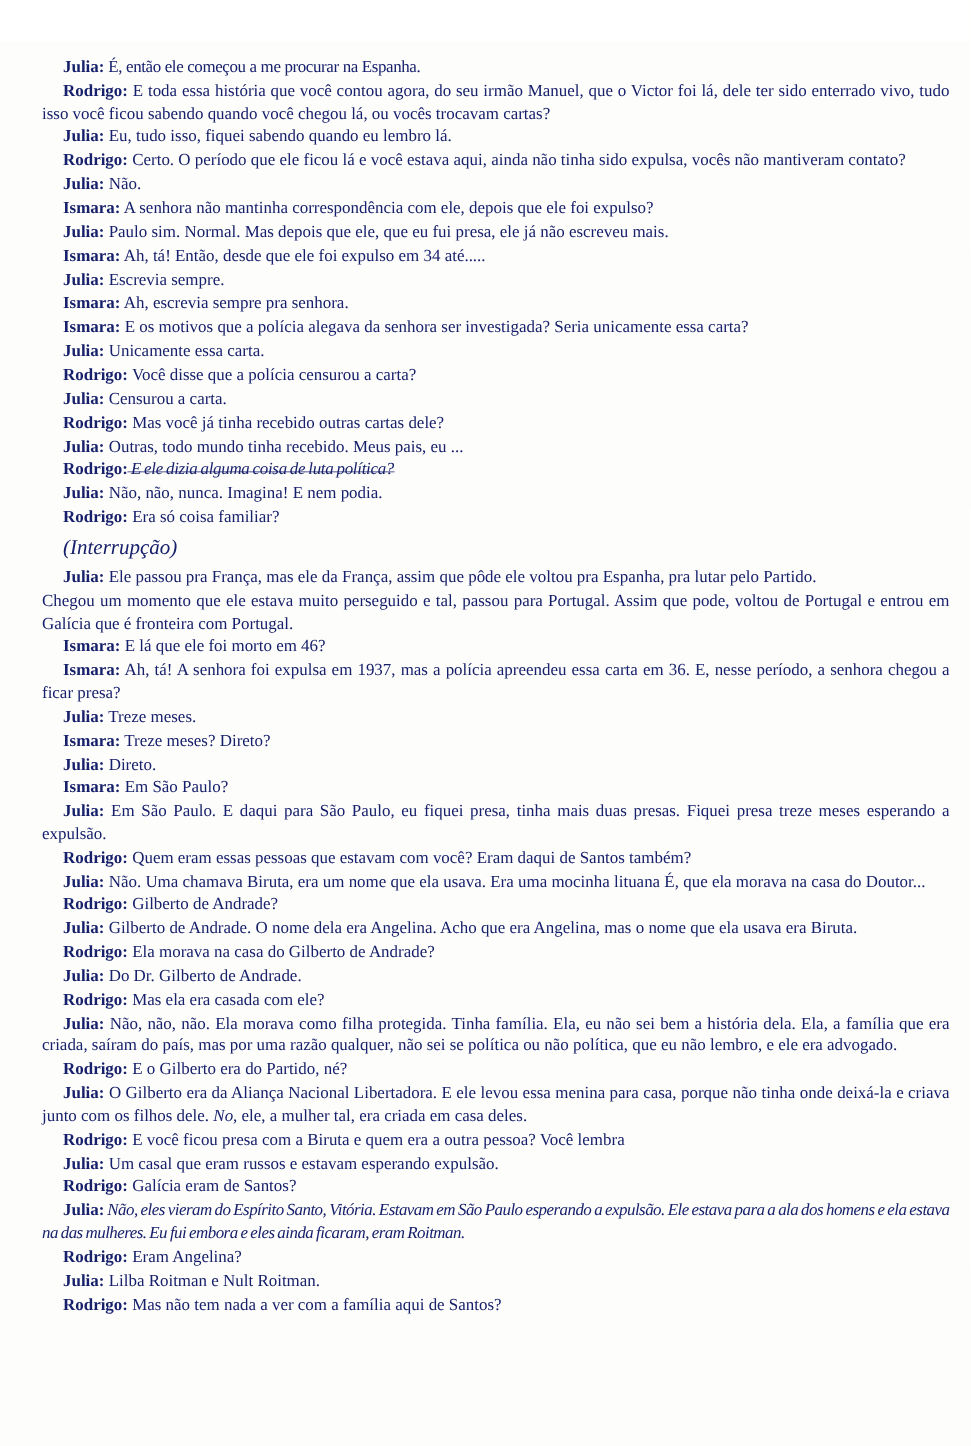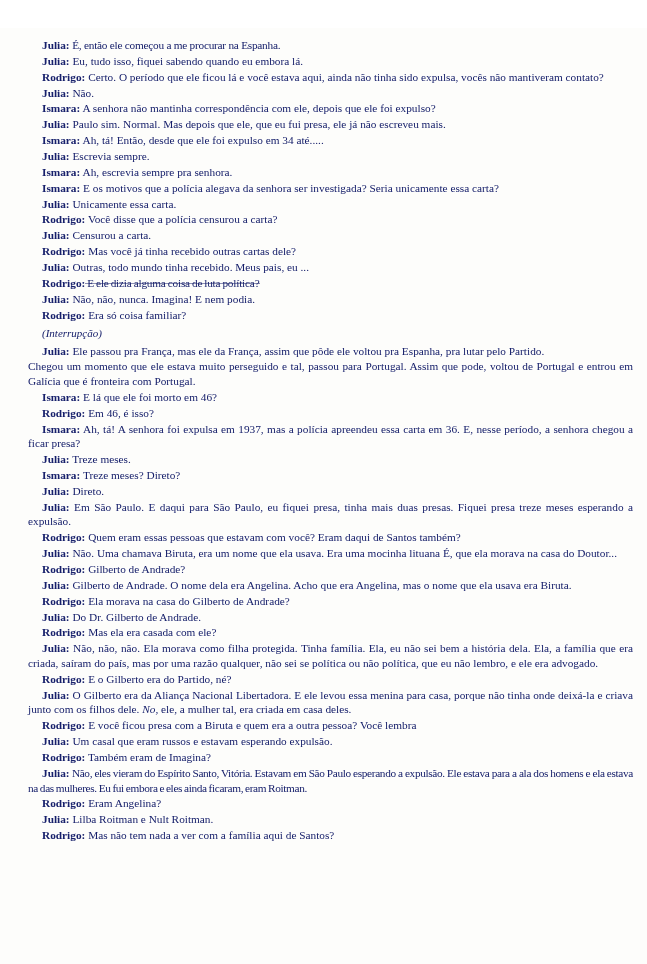--- a/index.html
+++ b/index.html
@@ -33,50 +33,51 @@
   }
   .line.indent {
     text-indent: 14px;
   }
   .spk {
     font-weight: bold;
   }
   .stage {
     font-style: italic;
     text-indent: 14px;
-    font-size: 11px;
+    font-size: 14px;
     line-height: 1.30;
     margin: 4px 0 3px 0;
     color: #17206b;
   }
   .line.overstruck {
     position: relative;
   }
   .line.overstruck .over {
     position: relative;
     letter-spacing: -0.2px;
   }
   .line.overstruck .over::after {
     content: "";
     position: absolute;
     left: 0; right: 0;
     top: 52%;
     border-top: 0.6px solid #17206b;
     opacity: 0.5;
   }
   .tight { letter-spacing: -0.25px; }
-  .compress { letter-spacing: -0.35px; word-spacing: -0.6px; }
+  .compress { letter-spacing: -0.35px; word-spacing: -0.6px; font-style: italic; }
 </style>
 </head>
 <body>
 
 <div id="page">
   <div id="transcript-top">
       <p class="line indent"><span class="spk">Julia:</span><span class="tight"> É, então ele começou a me procurar na Espanha.</span></p>
-      <p class="line indent"><span class="spk">Julia:</span><span> Eu, tudo isso, fiquei sabendo quando eu embora lá.</span></p>
+      <p class="line indent"><span class="spk">Rodrigo:</span><span> E toda essa história que você contou agora, do seu irmão Manuel, que o Victor foi lá, dele ter sido enterrado vivo, tudo isso você ficou sabendo quando você chegou lá, ou vocês trocavam cartas?</span></p>
+      <p class="line indent"><span class="spk">Julia:</span><span> Eu, tudo isso, fiquei sabendo quando eu lembro lá.</span></p>
       <p class="line indent"><span class="spk">Rodrigo:</span><span> Certo. O período que ele ficou lá e você estava aqui, ainda não tinha sido expulsa, vocês não mantiveram contato?</span></p>
       <p class="line indent"><span class="spk">Julia:</span><span> Não.</span></p>
       <p class="line indent"><span class="spk">Ismara:</span><span> A senhora não mantinha correspondência com ele, depois que ele foi expulso?</span></p>
       <p class="line indent"><span class="spk">Julia:</span><span> Paulo sim. Normal. Mas depois que ele, que eu fui presa, ele já não escreveu mais.</span></p>
       <p class="line indent"><span class="spk">Ismara:</span><span> Ah, tá! Então, desde que ele foi expulso em 34 até.....</span></p>
       <p class="line indent"><span class="spk">Julia:</span><span> Escrevia sempre.</span></p>
       <p class="line indent"><span class="spk">Ismara:</span><span> Ah, escrevia sempre pra senhora.</span></p>
       <p class="line indent"><span class="spk">Ismara:</span><span> E os motivos que a polícia alegava da senhora ser investigada? Seria unicamente essa carta?</span></p>
       <p class="line indent"><span class="spk">Julia:</span><span> Unicamente essa carta.</span></p>
       <p class="line indent"><span class="spk">Rodrigo:</span><span> Você disse que a polícia censurou a carta?</span></p>
@@ -85,37 +86,37 @@
       <p class="line indent"><span class="spk">Julia:</span><span> Outras, todo mundo tinha recebido. Meus pais, eu ...</span></p>
       <p class="line indent overstruck"><span class="spk">Rodrigo:</span><span class="compress"><span class="over"> E ele dizia alguma coisa de luta política?</span></span></p>
       <p class="line indent"><span class="spk">Julia:</span><span> Não, não, nunca. Imagina! E nem podia.</span></p>
       <p class="line indent"><span class="spk">Rodrigo:</span><span> Era só coisa familiar?</span></p>
     </div>
   <div class="stage">(Interrupção)</div>
   <div id="transcript-bottom">
       <p class="line indent"><span class="spk">Julia:</span><span> Ele passou pra França, mas ele da França, assim que pôde ele voltou pra Espanha, pra lutar pelo Partido.</span></p>
       <p class="line">Chegou um momento que ele estava muito perseguido e tal, passou para Portugal. Assim que pode, voltou de Portugal e entrou em Galícia que é fronteira com Portugal.</p>
       <p class="line indent"><span class="spk">Ismara:</span><span> E lá que ele foi morto em 46?</span></p>
-      <p class="line indent"><span class="spk">Rodrigo:</span><span> Em 46, é isso?</span></p>
       <p class="line indent"><span class="spk">Ismara:</span><span> Ah, tá! A senhora foi expulsa em 1937, mas a polícia apreendeu essa carta em 36. E, nesse período, a senhora chegou a ficar presa?</span></p>
       <p class="line indent"><span class="spk">Julia:</span><span> Treze meses.</span></p>
       <p class="line indent"><span class="spk">Ismara:</span><span> Treze meses? Direto?</span></p>
       <p class="line indent"><span class="spk">Julia:</span><span> Direto.</span></p>
+      <p class="line indent"><span class="spk">Ismara:</span><span> Em São Paulo?</span></p>
       <p class="line indent"><span class="spk">Julia:</span><span> Em São Paulo. E daqui para São Paulo, eu fiquei presa, tinha mais duas presas. Fiquei presa treze meses esperando a expulsão.</span></p>
       <p class="line indent"><span class="spk">Rodrigo:</span><span> Quem eram essas pessoas que estavam com você? Eram daqui de Santos também?</span></p>
       <p class="line indent"><span class="spk">Julia:</span><span> Não. Uma chamava Biruta, era um nome que ela usava. Era uma mocinha lituana É, que ela morava na casa do Doutor...</span></p>
       <p class="line indent"><span class="spk">Rodrigo:</span><span> Gilberto de Andrade?</span></p>
       <p class="line indent"><span class="spk">Julia:</span><span> Gilberto de Andrade. O nome dela era Angelina. Acho que era Angelina, mas o nome que ela usava era Biruta.</span></p>
       <p class="line indent"><span class="spk">Rodrigo:</span><span> Ela morava na casa do Gilberto de Andrade?</span></p>
       <p class="line indent"><span class="spk">Julia:</span><span> Do Dr. Gilberto de Andrade.</span></p>
       <p class="line indent"><span class="spk">Rodrigo:</span><span> Mas ela era casada com ele?</span></p>
       <p class="line indent"><span class="spk">Julia:</span><span> Não, não, não. Ela morava como filha protegida. Tinha família. Ela, eu não sei bem a história dela. Ela, a família que era criada, saíram do país, mas por uma razão qualquer, não sei se política ou não política, que eu não lembro, e ele era advogado.</span></p>
       <p class="line indent"><span class="spk">Rodrigo:</span><span> E o Gilberto era do Partido, né?</span></p>
       <p class="line indent"><span class="spk">Julia:</span><span> O Gilberto era da Aliança Nacional Libertadora. E ele levou essa menina para casa, porque não tinha onde deixá-la e criava junto com os filhos dele. <em>No,</em> ele, a mulher tal, era criada em casa deles.</span></p>
       <p class="line indent"><span class="spk">Rodrigo:</span><span> E você ficou presa com a Biruta e quem era a outra pessoa? Você lembra</span></p>
       <p class="line indent"><span class="spk">Julia:</span><span> Um casal que eram russos e estavam esperando expulsão.</span></p>
-      <p class="line indent"><span class="spk">Rodrigo:</span><span> Também eram de Imagina?</span></p>
+      <p class="line indent"><span class="spk">Rodrigo:</span><span> Galícia eram de Santos?</span></p>
       <p class="line indent"><span class="spk">Julia:</span><span class="compress"> Não, eles vieram do Espírito Santo, Vitória. Estavam em São Paulo esperando a expulsão. Ele estava para a ala dos homens e ela estava na das mulheres. Eu fui embora e eles ainda ficaram, eram Roitman.</span></p>
       <p class="line indent"><span class="spk">Rodrigo:</span><span> Eram Angelina?</span></p>
       <p class="line indent"><span class="spk">Julia:</span><span> Lilba Roitman e Nult Roitman.</span></p>
       <p class="line indent"><span class="spk">Rodrigo:</span><span> Mas não tem nada a ver com a família aqui de Santos?</span></p>
     </div>
 </div>
 
 </body></html>

